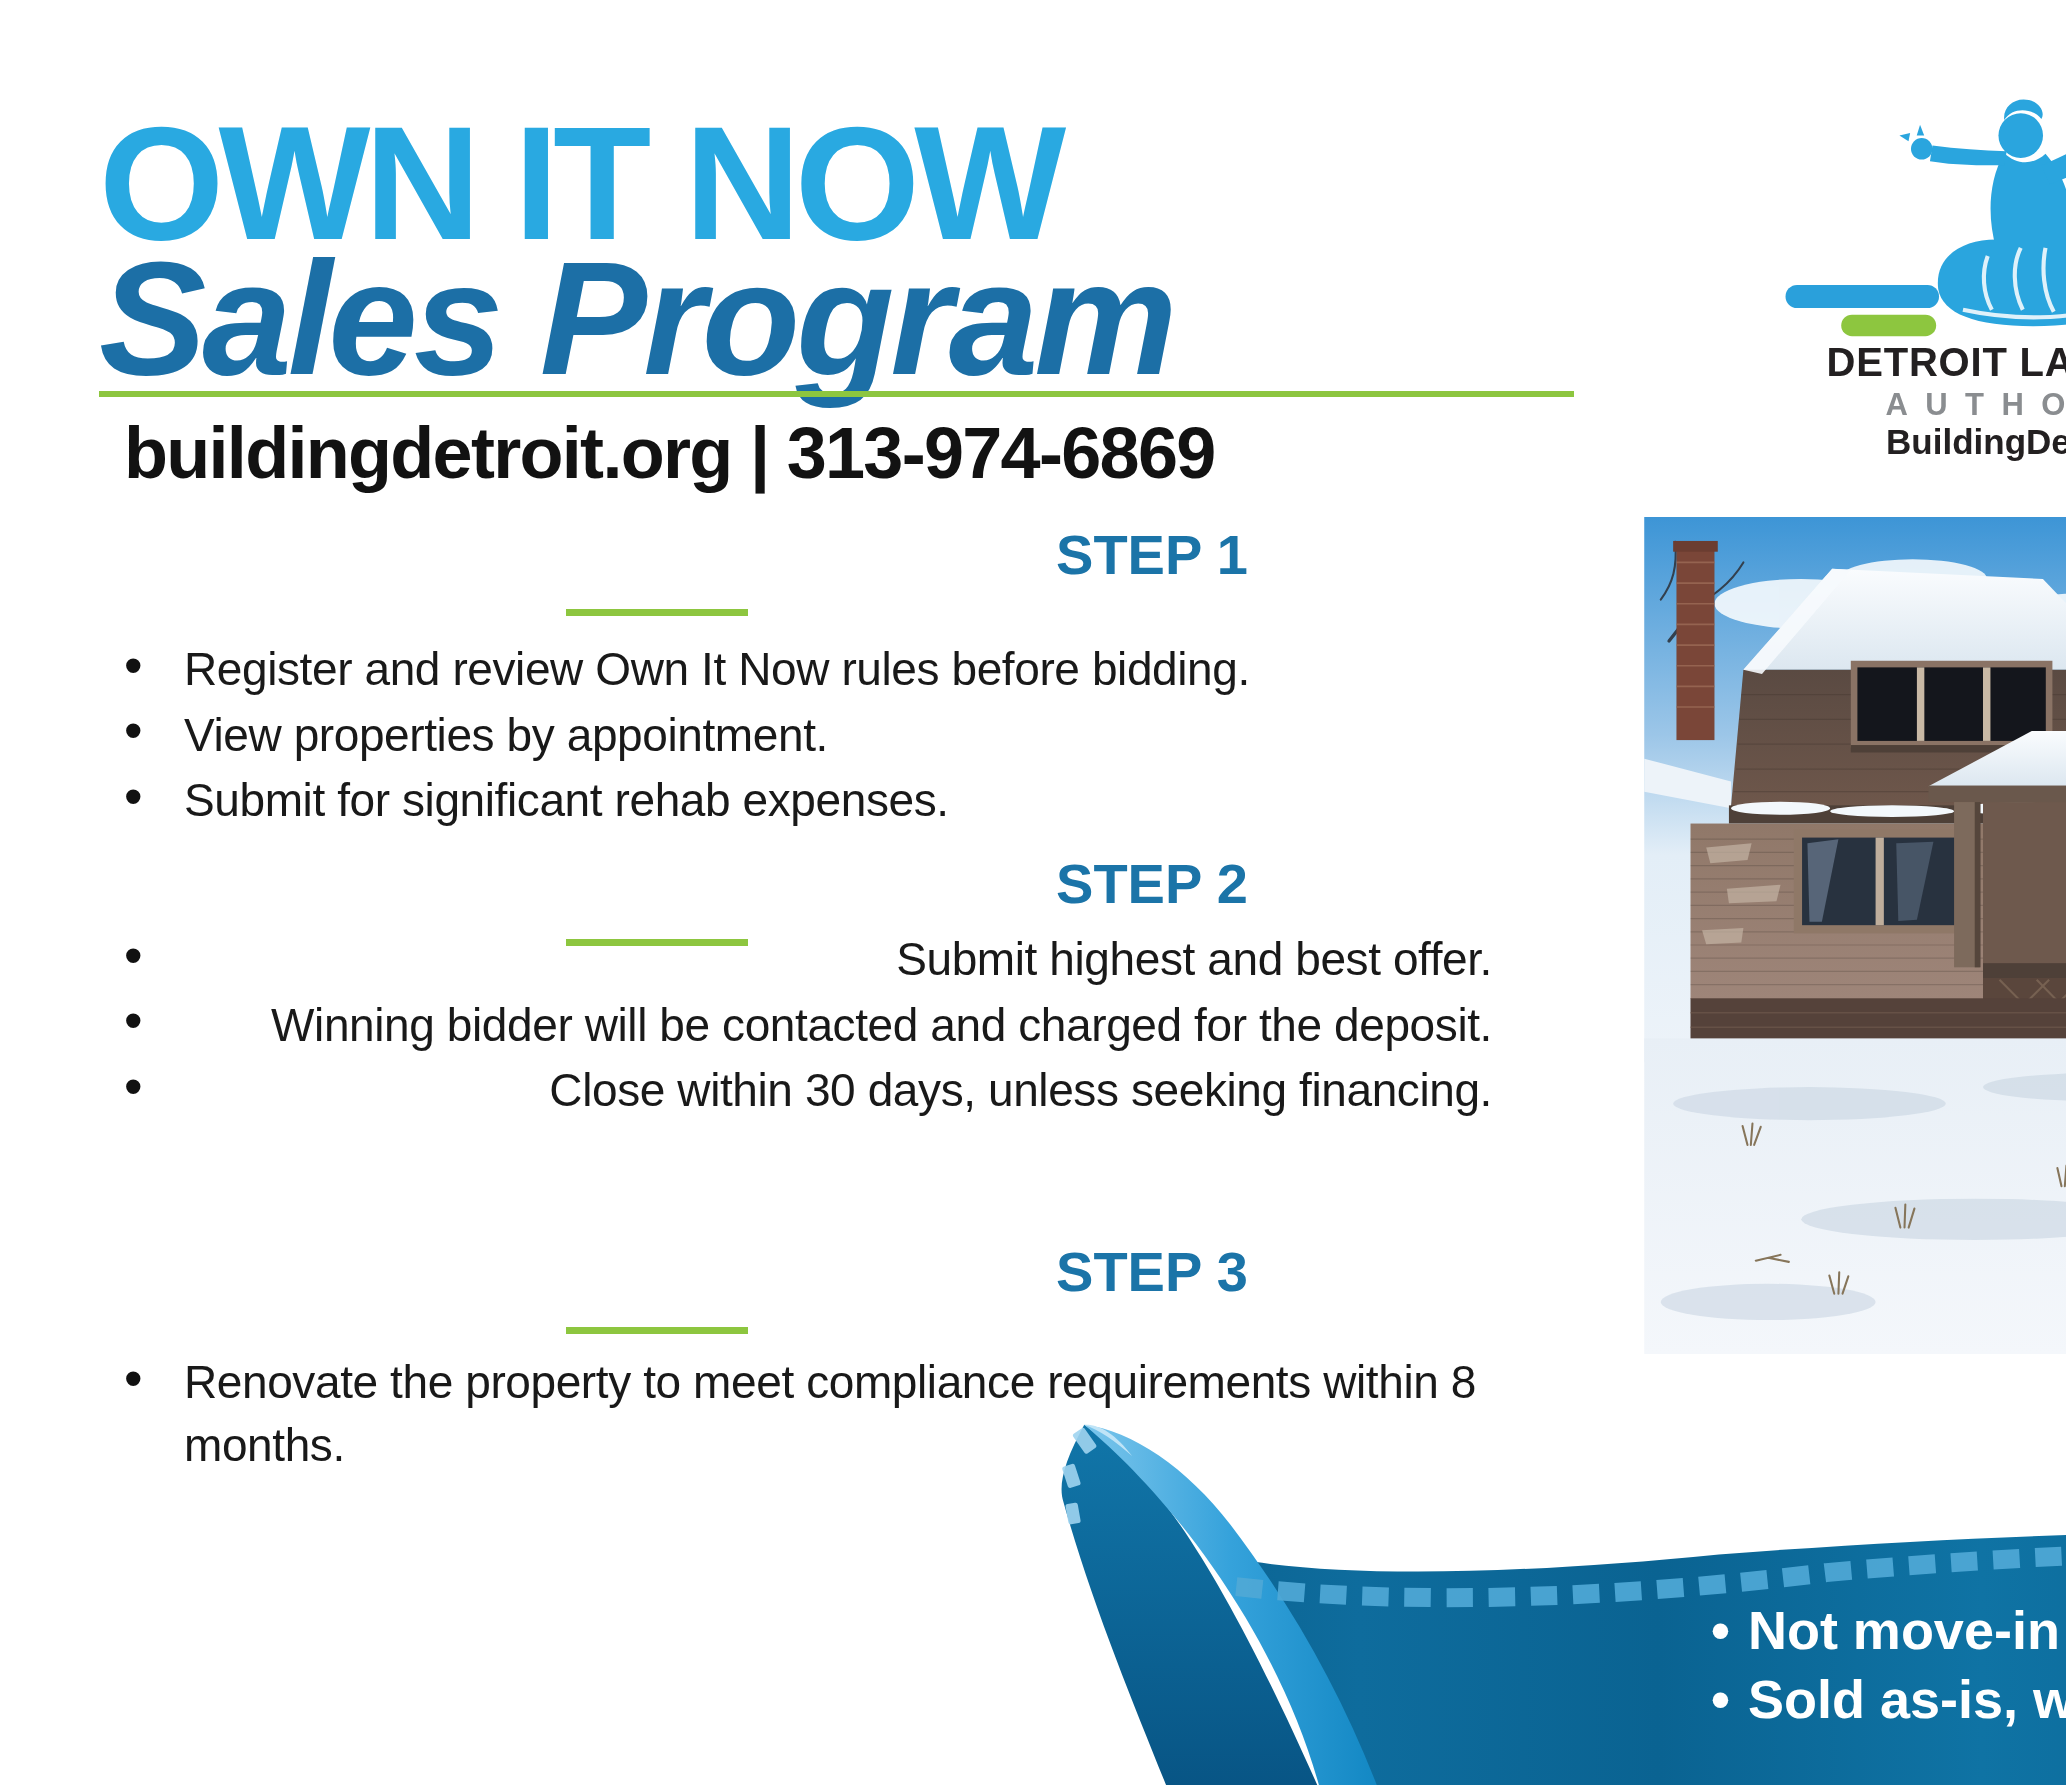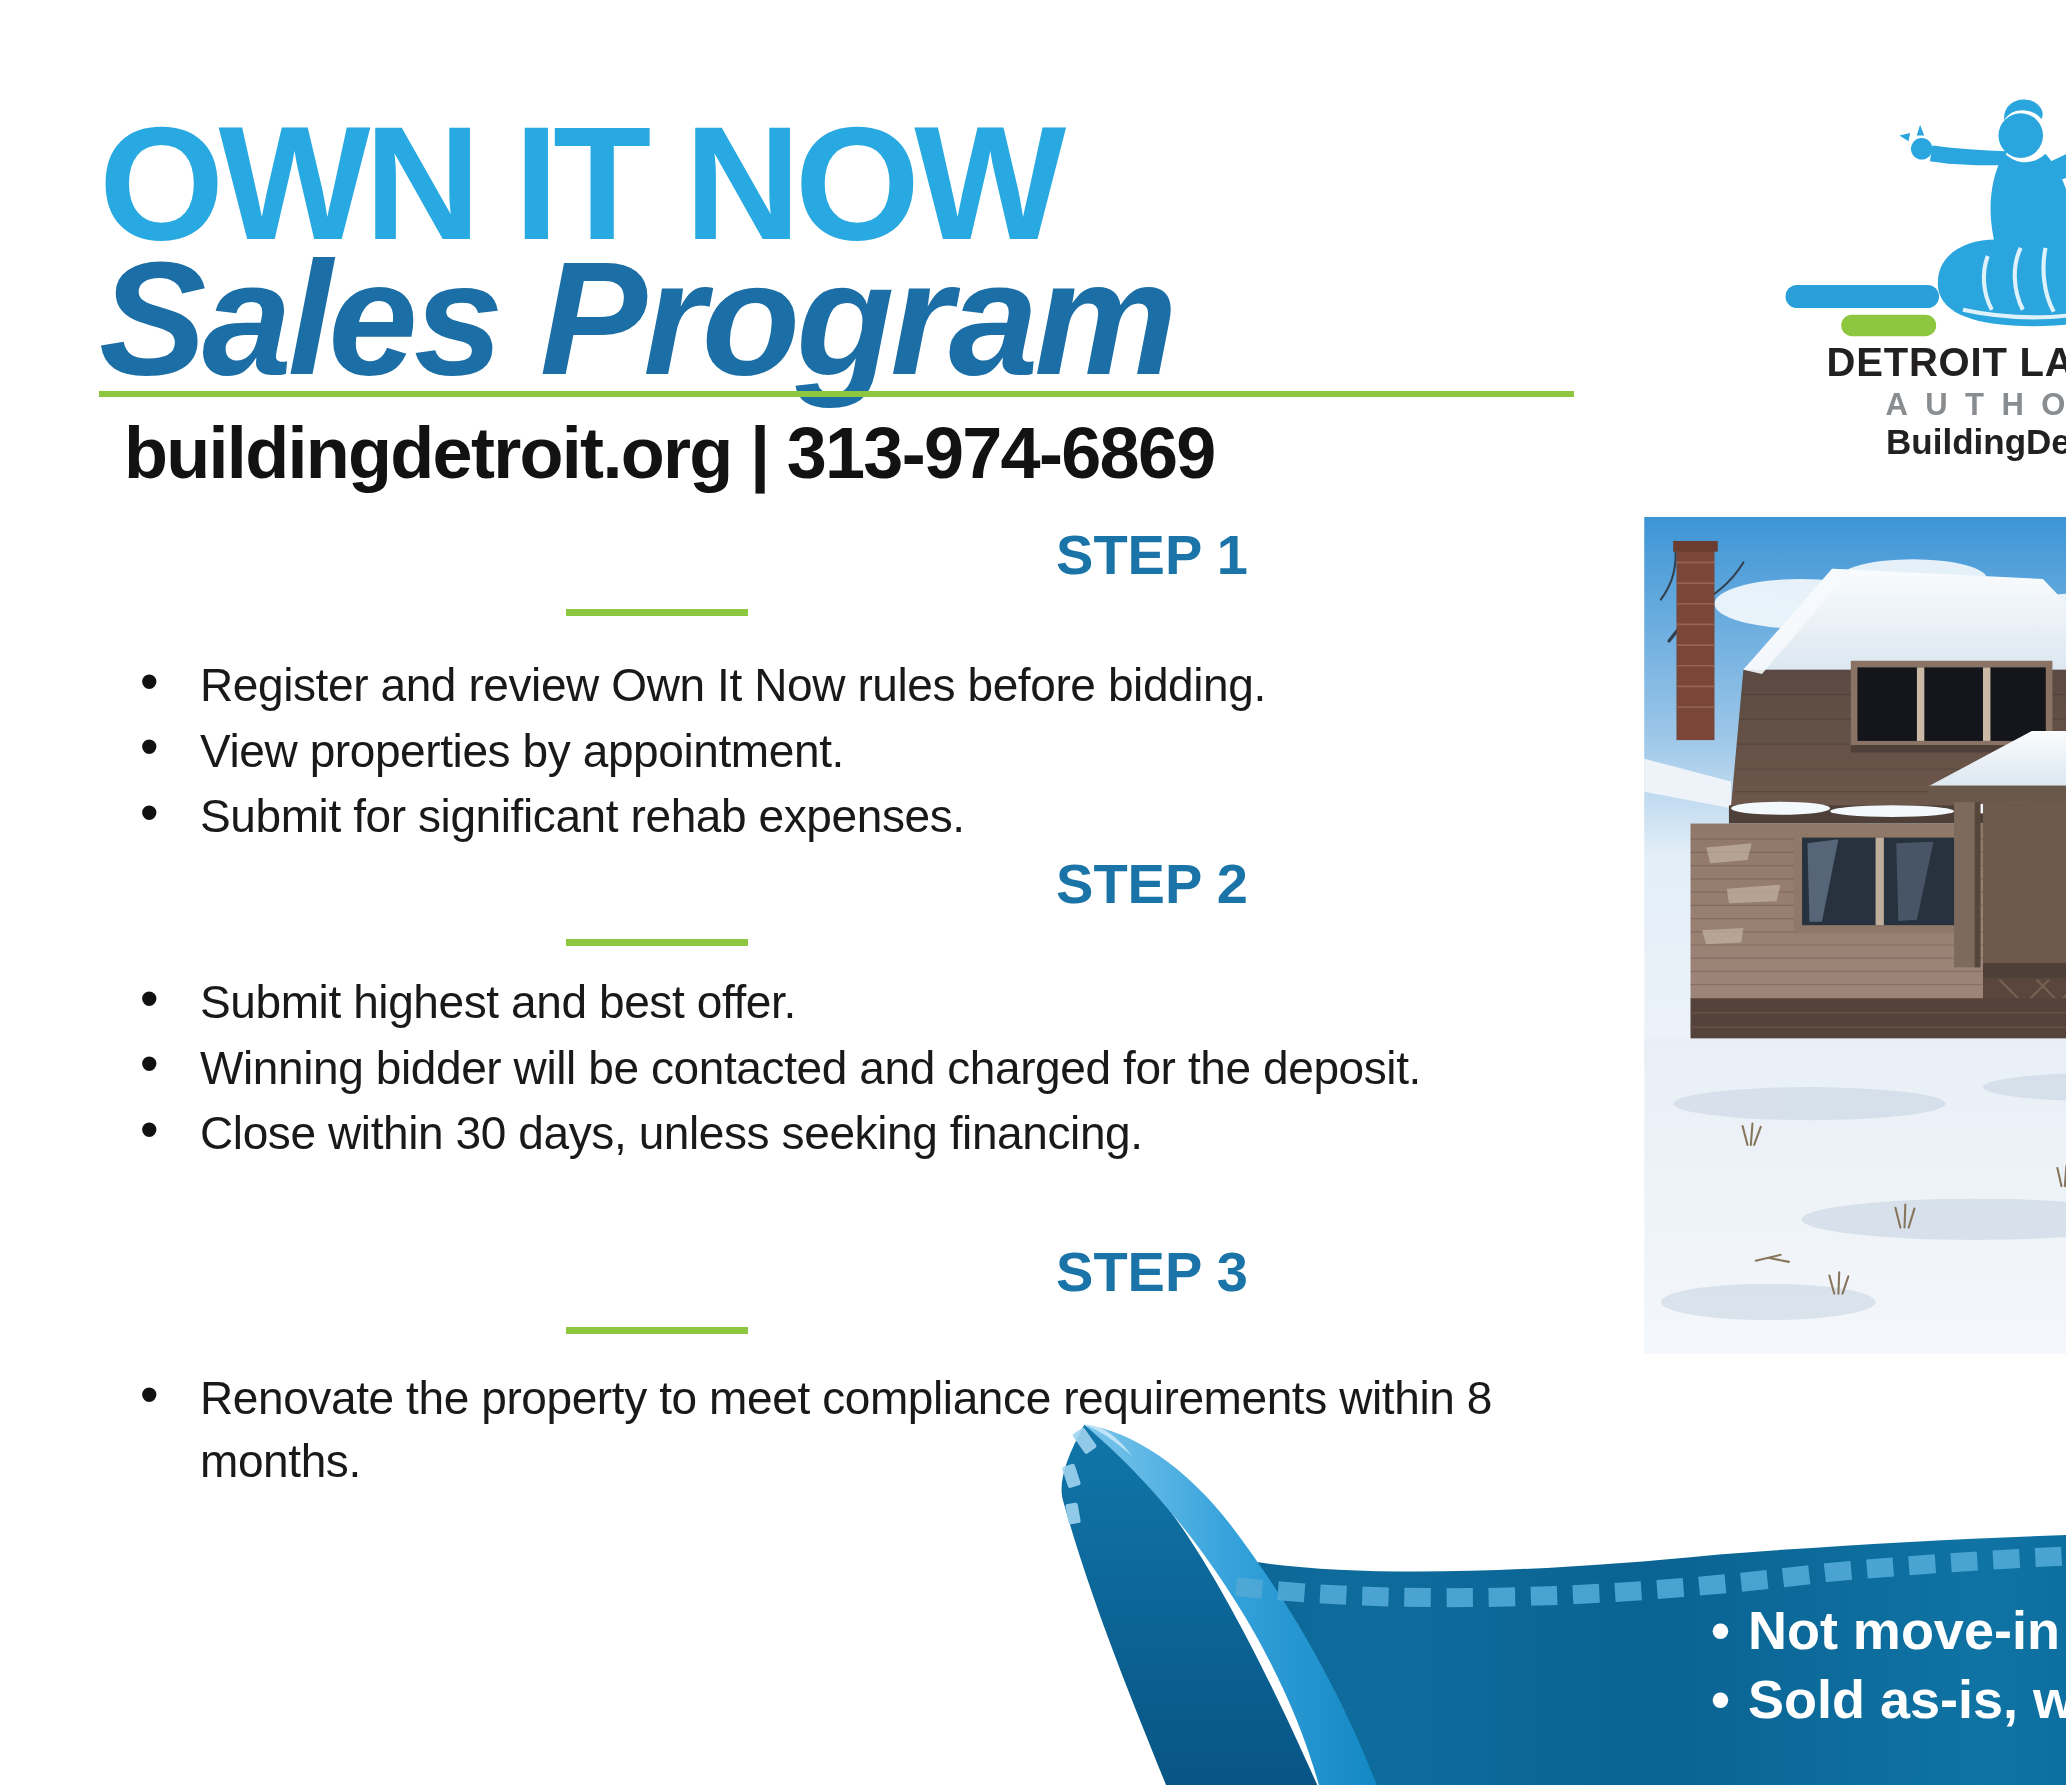--- a/index.html
+++ b/index.html
@@ -46,23 +46,23 @@
   
   .step-heading{
     left:99px;width:1149px;text-align:right;
     font-size:56px;line-height:1;font-weight:800;
     letter-spacing:0px;color:#1B74A8;white-space:nowrap;
   }
   .sh1{top:527px;} .sh2{top:856px;} .sh3{top:1244px;}
   .step-rule{left:566px;width:182px;height:7px;background:#8DC63F;}
   .sr1{top:609px;} .sr2{top:939px;} .sr3{top:1327px;}
   .step-list{
-    left:124px;width:1368px;margin:16px;padding:0;list-style:none;
-  }
-  .sl1{top:638px;} .sl2{top:955px;} .sl3{top:1351px;}
+    left:124px;width:1368px;margin:0;padding:0;list-style:none;
+  }
+  .sl1{top:638px;} .sl2{top:928px;text-align:right;} .sl3{top:1351px;}
   .step-list li{
     position:relative;
     padding-left:60px;margin:0 0 2.5px 0;
     font-size:46px;line-height:63px;color:#191919;
     letter-spacing:-0.4px;
   }
   .step-list li::before{
     content:"\2022";
     position:absolute;left:0;top:-4.1px;
     font-size:53px;color:#111111;

